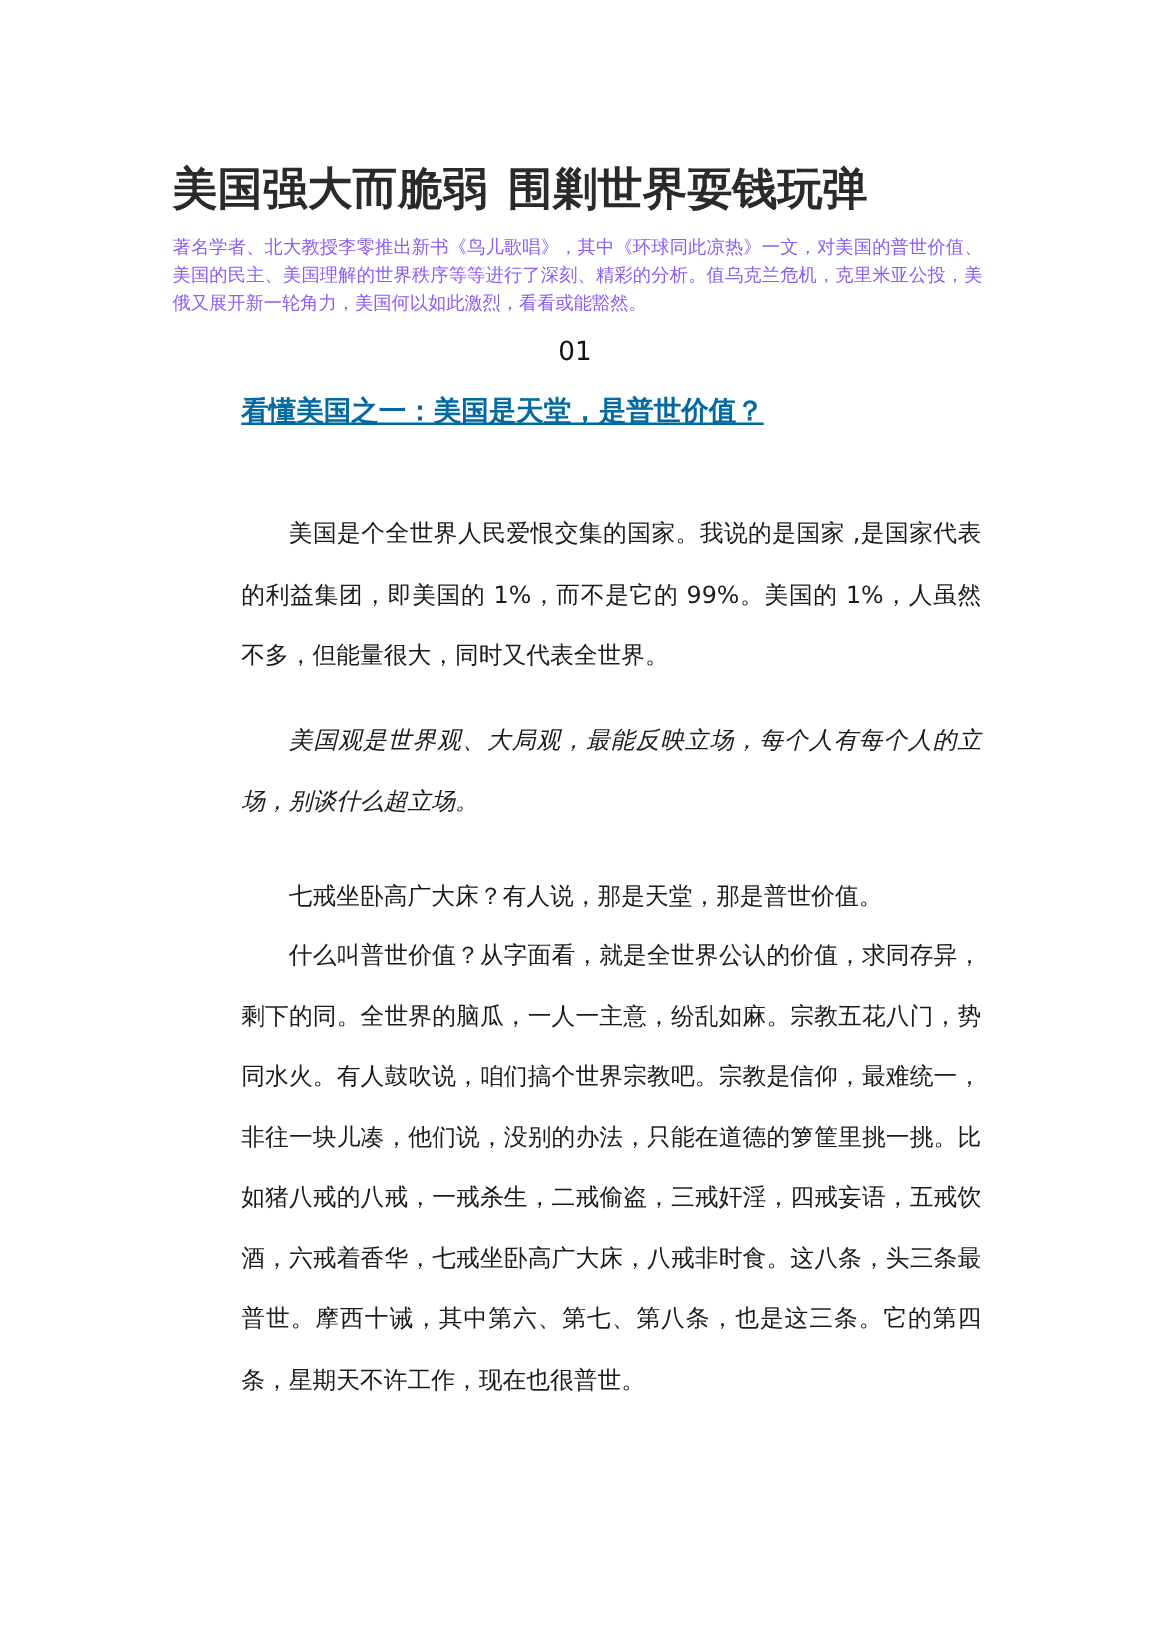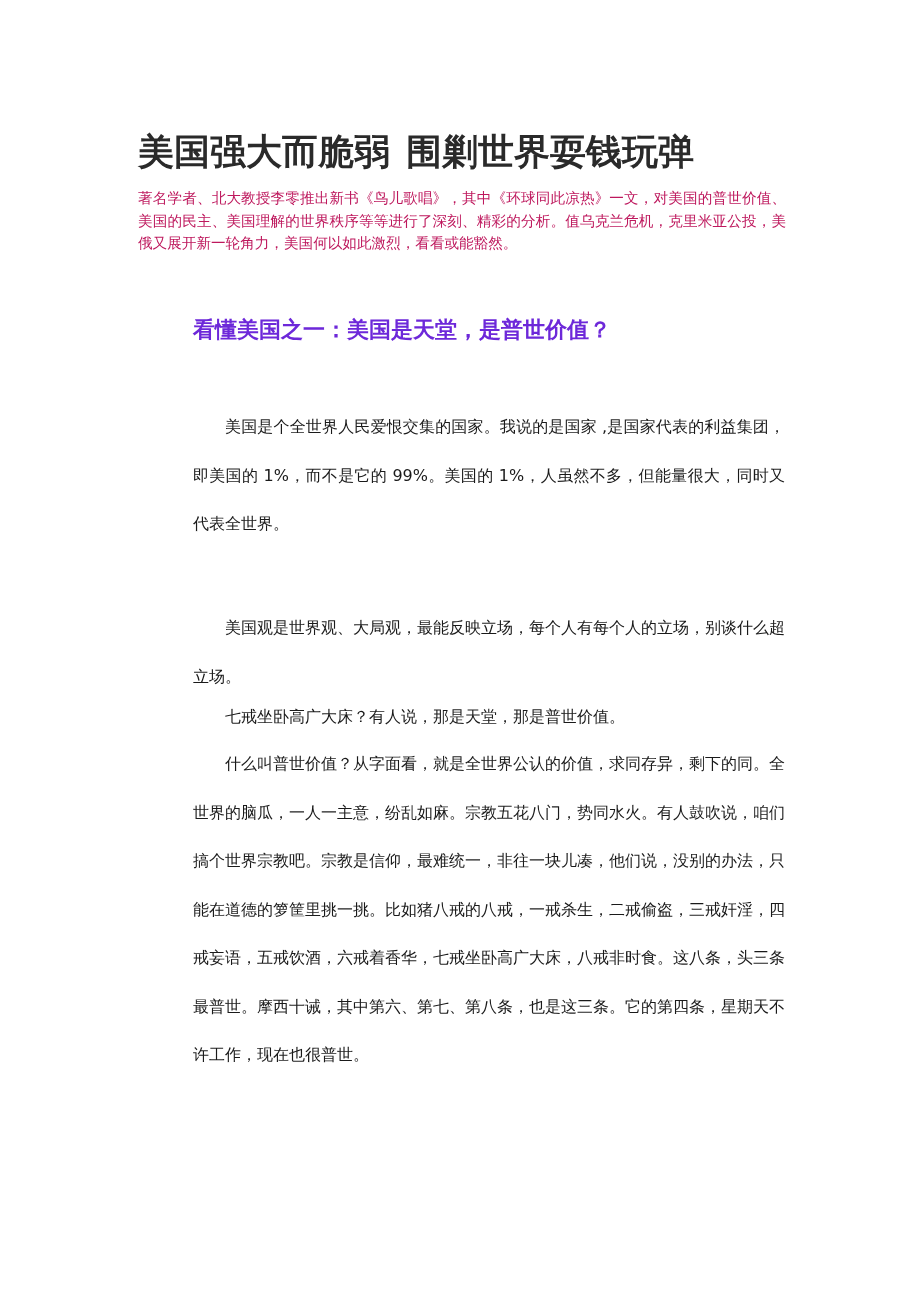--- a/index.html
+++ b/index.html
@@ -35,21 +35,21 @@
   }
   .title .gap { display: inline-block; width: 16px; }
   .lead {
     position: absolute;
     left: 138px;
     top: 187px;
     width: 648px;
     margin: 0;
     font-size: 14.6px;
     line-height: 22.5px;
-    color: #be185d;
+    color: #8b5cf6;
     text-align: justify;
   }
   .section-number {
     position: absolute;
     left: 0;
     width: 920px;
     top: 266px;
     text-align: center;
     font-size: 21px;
     line-height: 30px;
@@ -57,50 +57,52 @@
     margin: 0;
   }
   .section-heading {
     position: absolute;
     left: 193px;
     top: 312px;
     width: 600px;
     margin: 0;
     font-size: 22px;
     line-height: 36px;
-    color: #6d28d9;
+    color: #0369a1;
     white-space: nowrap;
+    text-decoration: underline;
   }
   .body {
     position: absolute;
     left: 193px;
     width: 592px;
   }
   .para {
     margin: 0;
-    font-size: 16px;
+    font-size: 19px;
     line-height: 48.5px;
     color: #1a1a1a;
     text-indent: 2em;
     text-align: justify;
   }
   #p1 { position: absolute; left: 0; top: 403px; width: 592px; }
-  #p2 { position: absolute; left: 0; top: 604px; width: 592px; }
+  #p2 { position: absolute; left: 0; top: 568px; width: 592px; font-style: italic; }
   #p3 { position: absolute; left: 0; top: 693px; width: 592px; }
   #p4 { position: absolute; left: 0; top: 740px; width: 592px; }
 </style>
 </head>
 <body>
 
 <div class="page">
 
   <h1 class="title"><span>美国强大而脆弱</span><span class="gap"></span><span>围剿世界耍钱玩弹</span></h1>
 
   <p class="lead">著名学者、北大教授李零推出新书《鸟儿歌唱》，其中《环球同此凉热》一文，对美国的普世价值、美国的民主、美国理解的世界秩序等等进行了深刻、精彩的分析。值乌克兰危机，克里米亚公投，美俄又展开新一轮角力，美国何以如此激烈，看看或能豁然。</p>
 
+  <div class="section-number">01</div>
 
   <h2 class="section-heading">看懂美国之一：美国是天堂，是普世价值？</h2>
 
   <div class="body">
     <p class="para" id="p1">美国是个全世界人民爱恨交集的国家。我说的是国家 ,是国家代表的利益集团，即美国的 1%，而不是它的 99%。美国的 1%，人虽然不多，但能量很大，同时又代表全世界。</p>
     <p class="para" id="p2">美国观是世界观、大局观，最能反映立场，每个人有每个人的立场，别谈什么超立场。</p>
     <p class="para" id="p3">七戒坐卧高广大床？有人说，那是天堂，那是普世价值。</p>
     <p class="para" id="p4">什么叫普世价值？从字面看，就是全世界公认的价值，求同存异，剩下的同。全世界的脑瓜，一人一主意，纷乱如麻。宗教五花八门，势同水火。有人鼓吹说，咱们搞个世界宗教吧。宗教是信仰，最难统一，非往一块儿凑，他们说，没别的办法，只能在道德的箩筐里挑一挑。比如猪八戒的八戒，一戒杀生，二戒偷盗，三戒奸淫，四戒妄语，五戒饮酒，六戒着香华，七戒坐卧高广大床，八戒非时食。这八条，头三条最普世。摩西十诫，其中第六、第七、第八条，也是这三条。它的第四条，星期天不许工作，现在也很普世。</p>
   </div>
 

